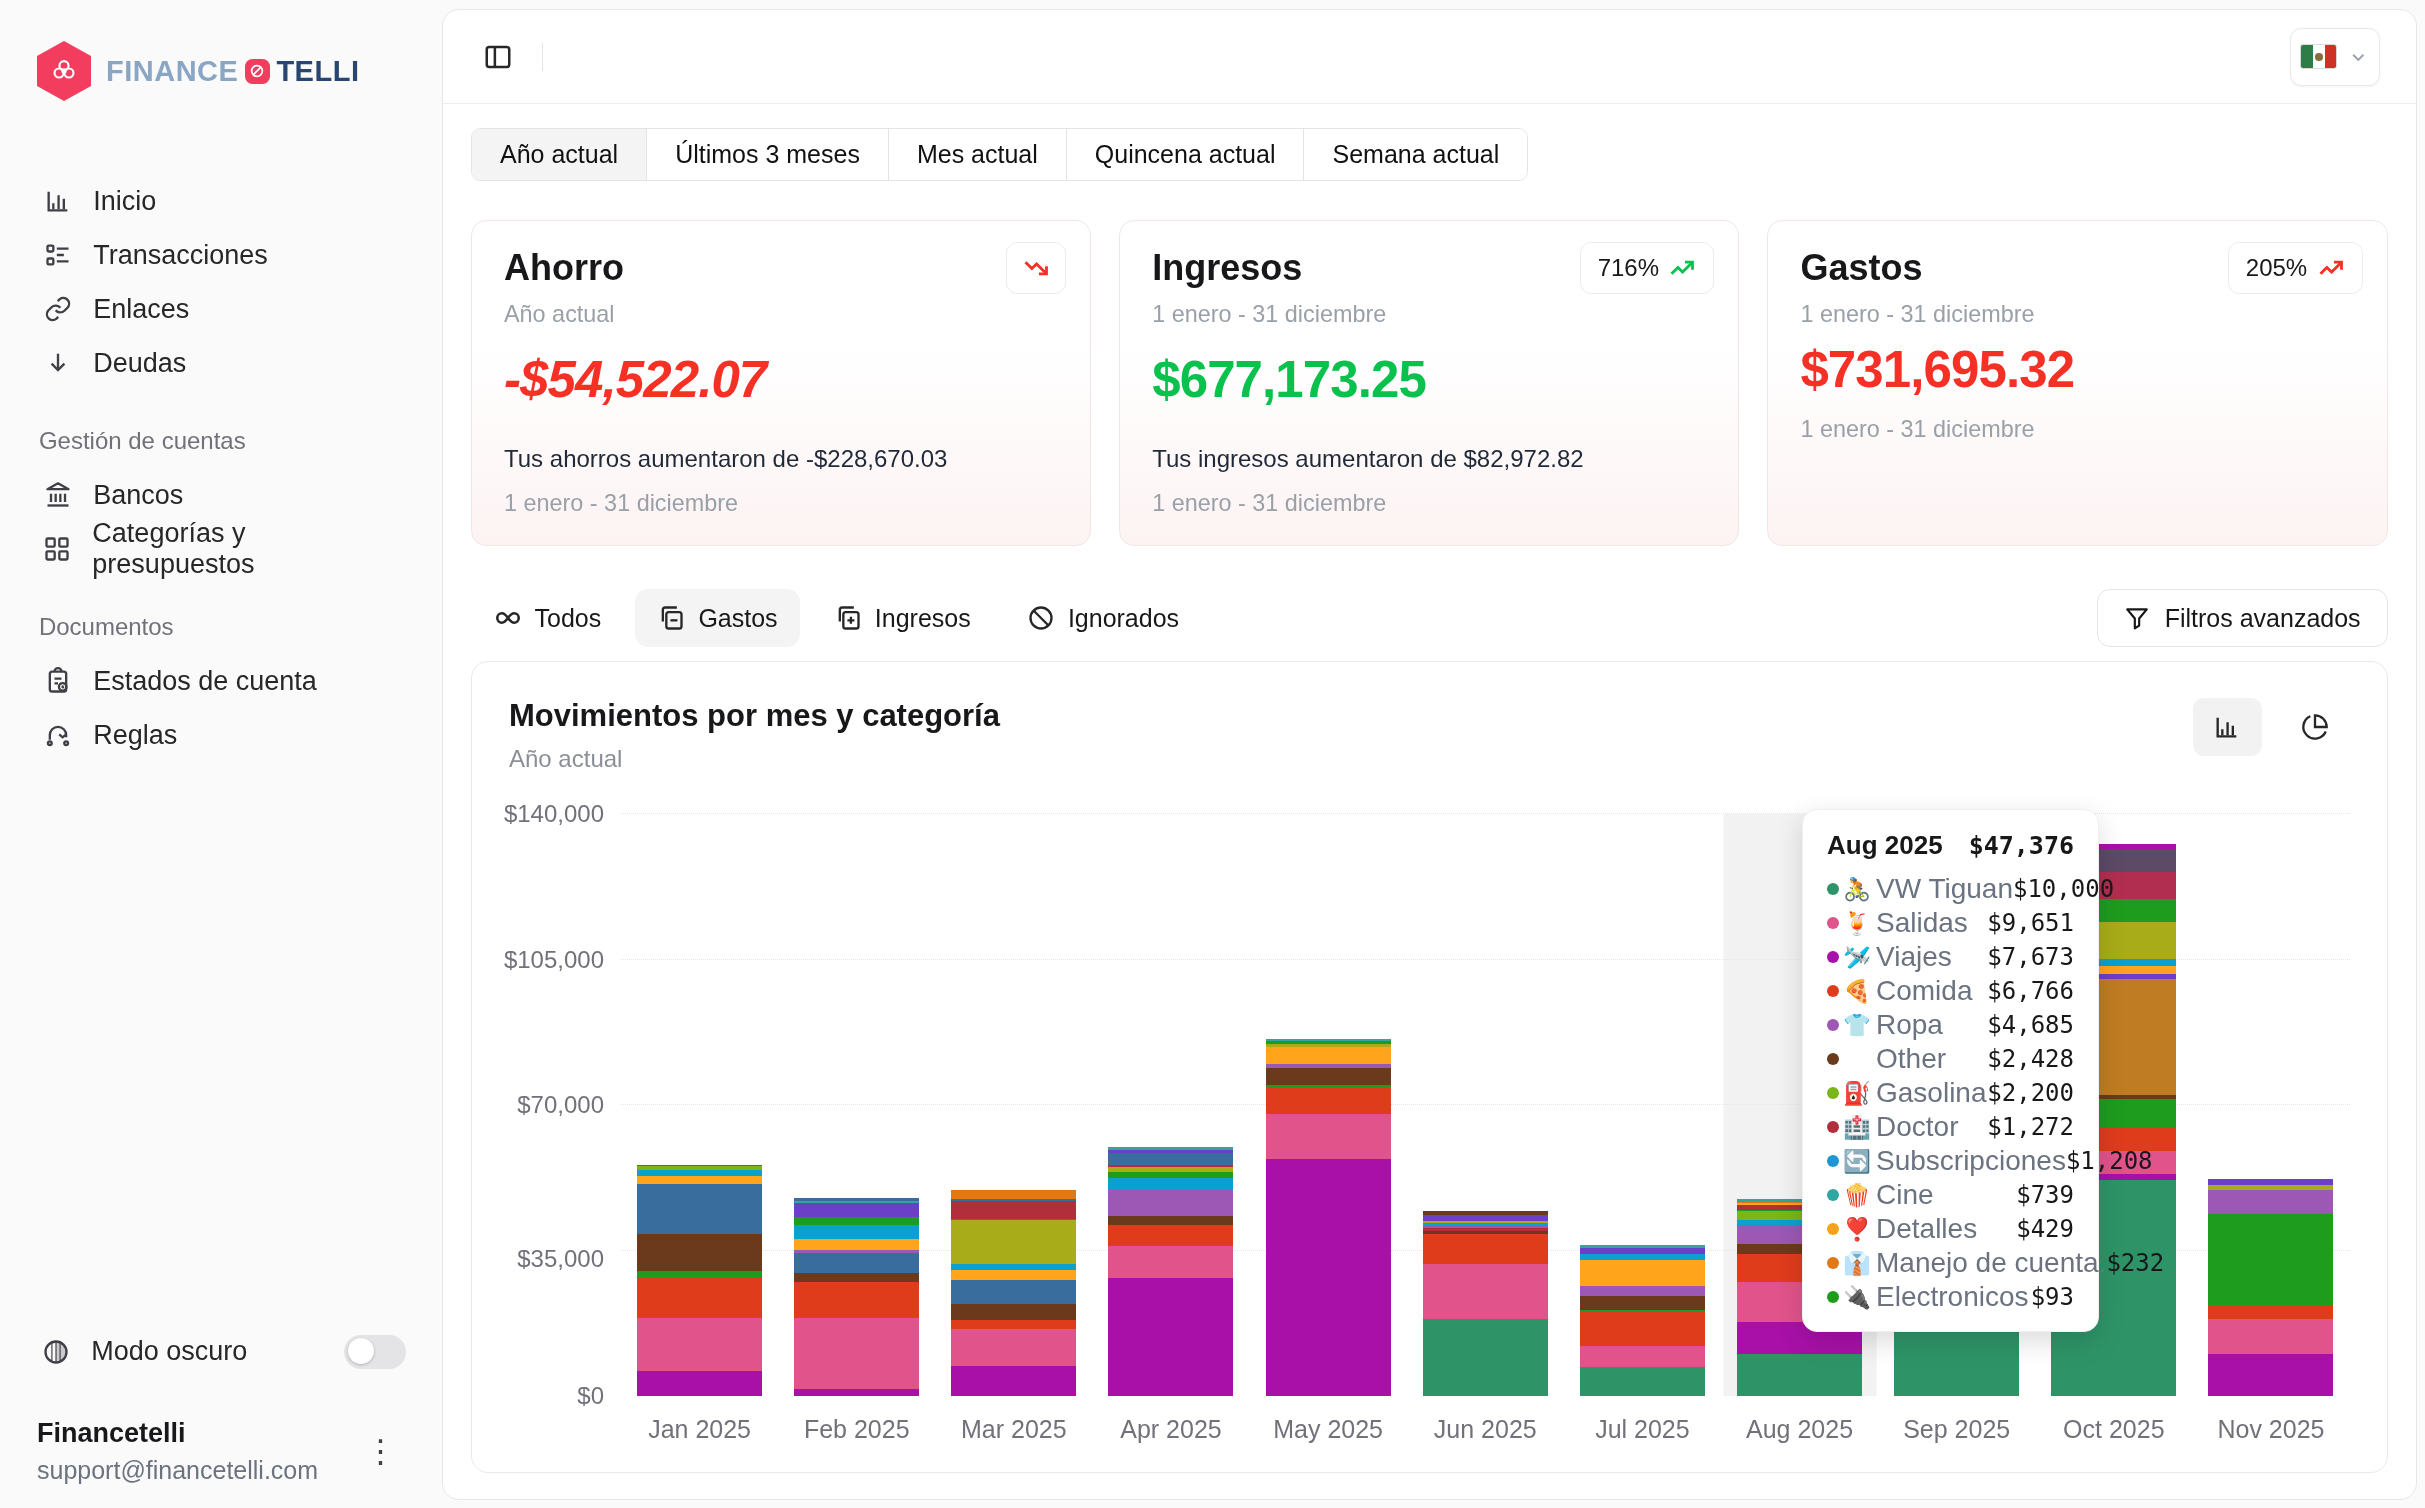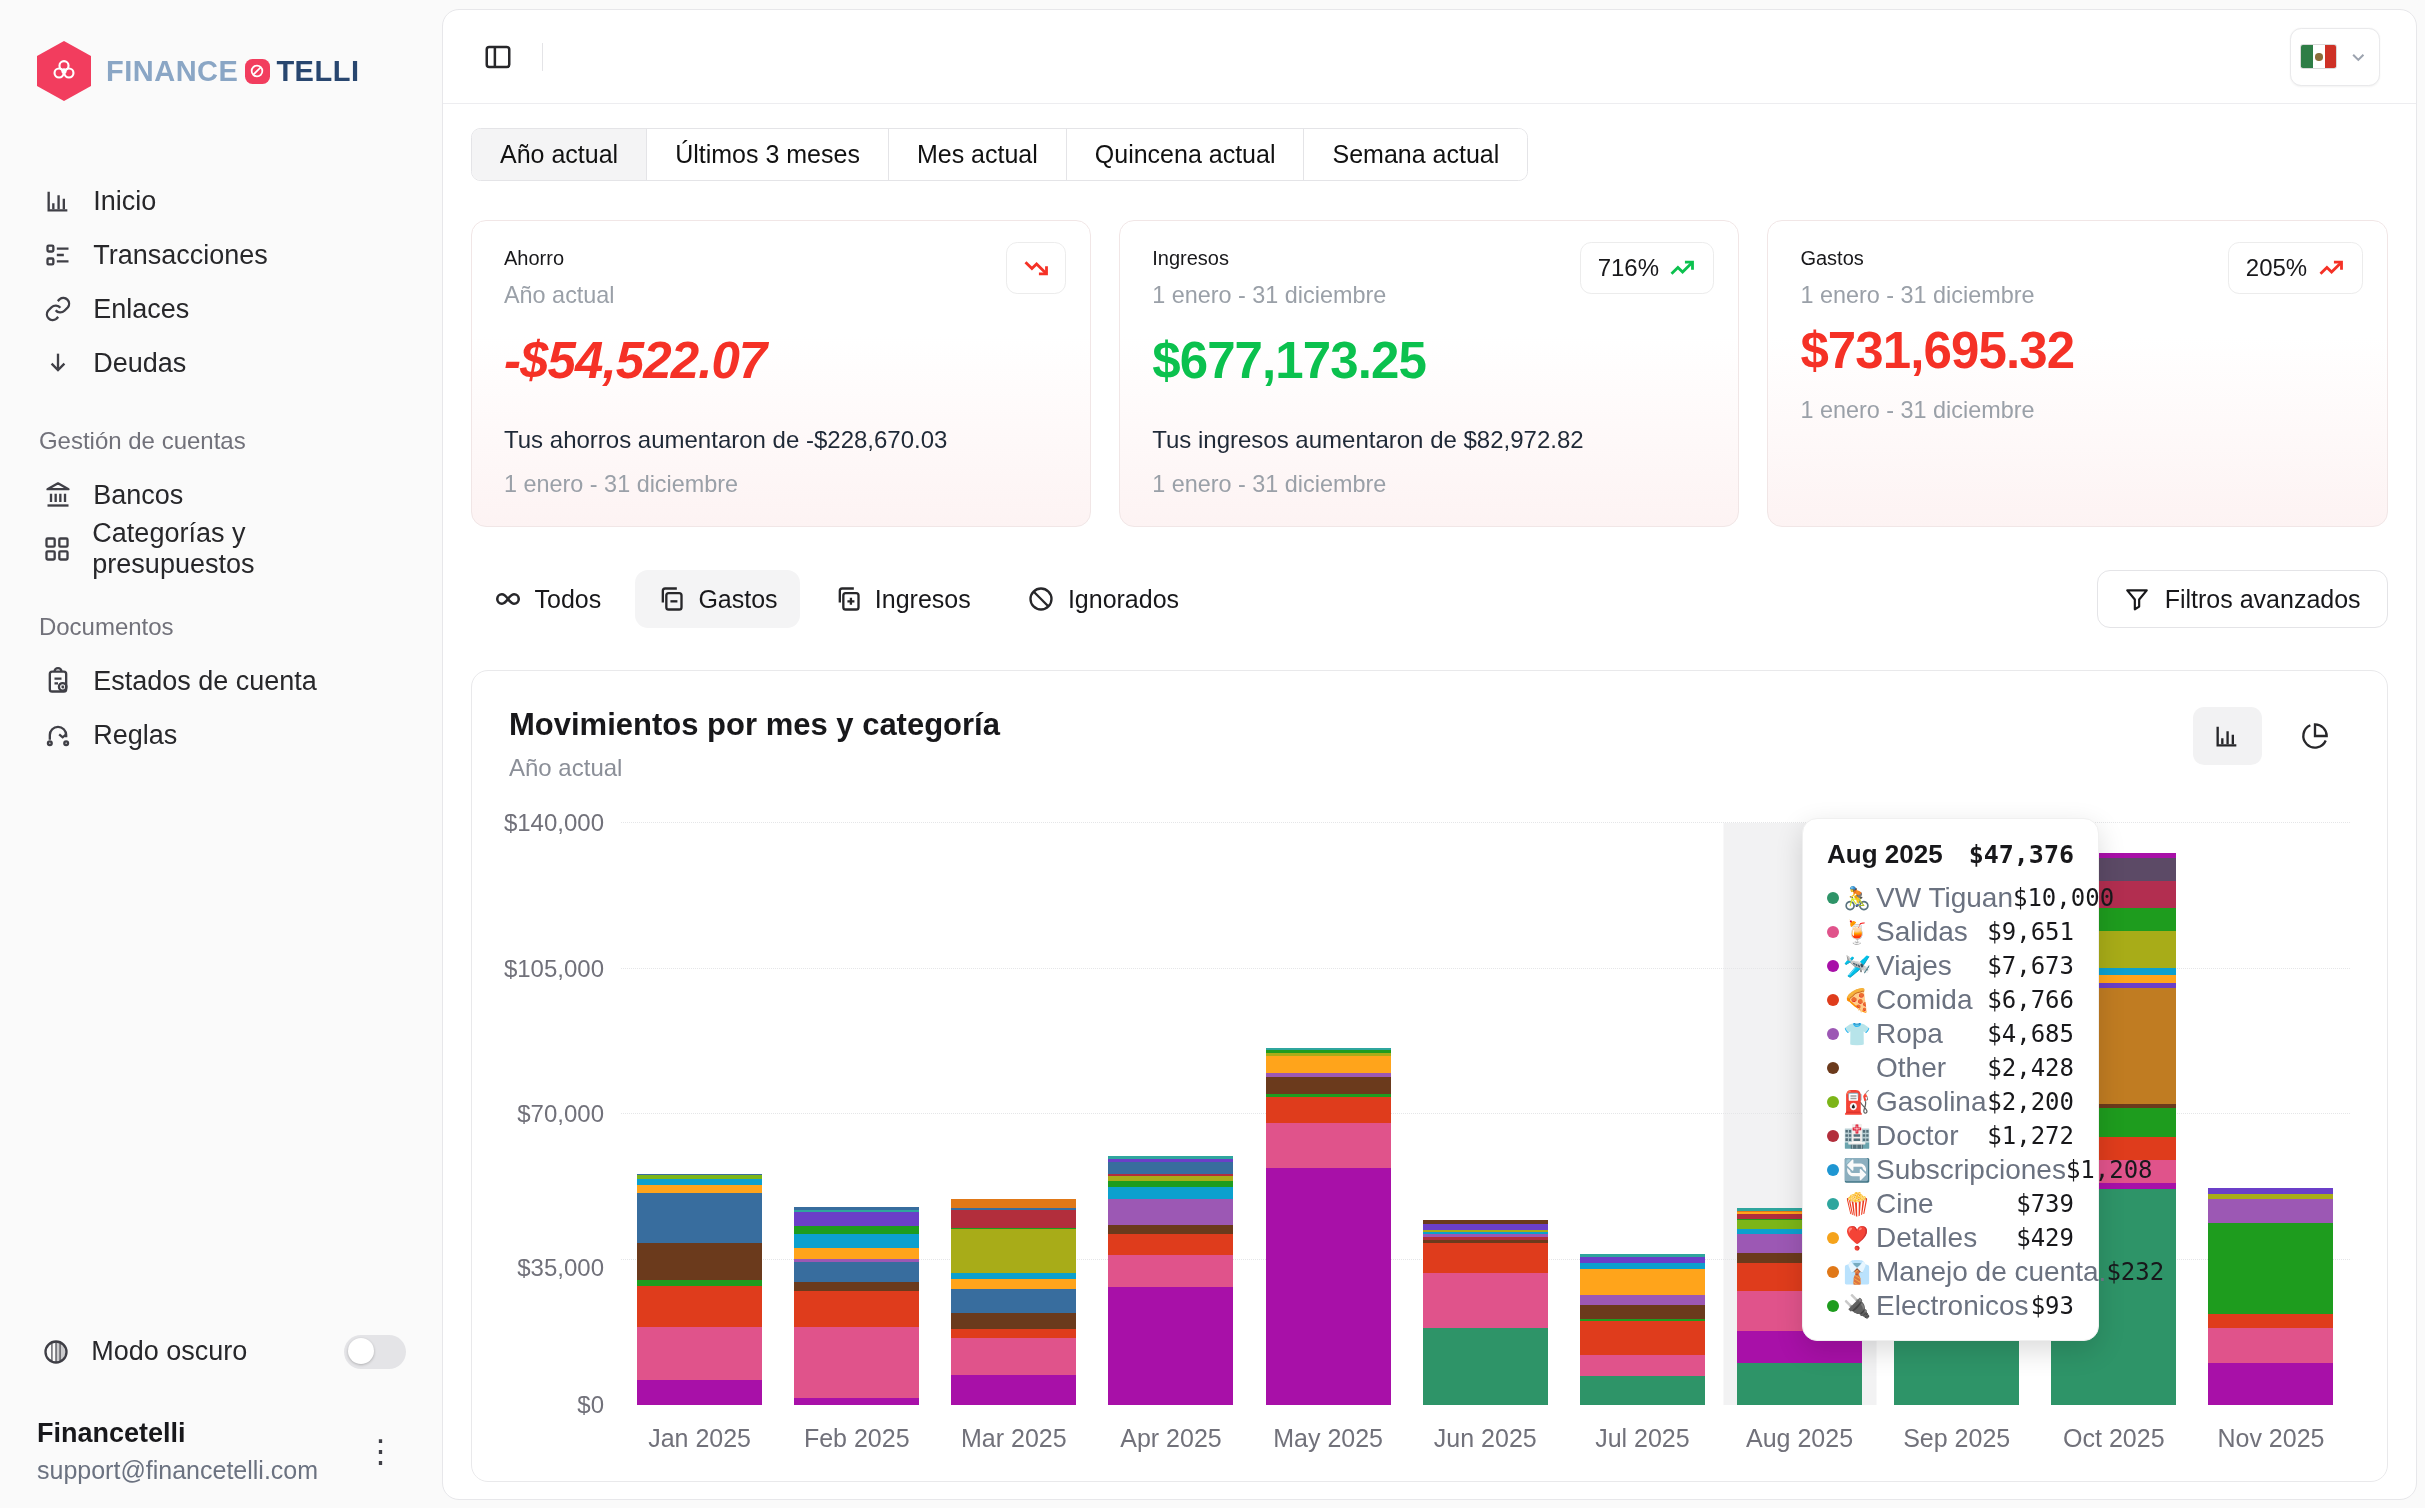--- a/index.html
+++ b/index.html
@@ -48,40 +48,40 @@
   
   .ptabs { display:inline-flex; border:0.9px solid #e4e4e7; border-radius:9.4px; overflow:hidden; background:#fff; }
   .ptab { height:51px; line-height:51px; padding:0 28px; font-size:25px; color:#111; border-right:0.9px solid #e4e4e7; cursor:pointer; background:#fff; white-space:nowrap; }
   .ptab:last-child { border-right:none; }
   .ptab.active { background:#f4f4f5; }
 
   
   .cards { display:flex; gap:28px; margin-top:39px; }
   .card { flex:1; border:0.9px solid #f1e6e6; border-radius:15px; padding:26px 32px 28px;
           background:linear-gradient(180deg,#ffffff 38%,#fdf3f3 100%); position:relative; }
-  .card-title { font-size:20px; font-weight:400; }
+  .card-title { font-size:36px; font-weight:700; }
   .card-sub { font-size:23.4px; color:#9aa0a8; margin-top:11.2px; }
   .card-value { font-size:51px; font-weight:700; letter-spacing:-0.9px; margin-top:22.5px; }
   .card-desc { font-size:24px; color:#1f2937; margin-top:36px; }
   .card-range { font-size:23.4px; color:#9aa0a8; margin-top:17px; }
   .badge { position:absolute; top:20.6px; right:24px; border:0.9px solid #ececec; border-radius:11.2px; background:#fff;
            height:52px; display:flex; align-items:center; gap:9.4px; padding:0 17px; font-size:24px; color:#18181b; cursor:pointer; }
   .badge.icon-only { width:60px; justify-content:center; padding:0; }
 
   
   .filter-row { display:flex; align-items:center; margin-top:43px; }
   .pills { display:flex; gap:11.2px; }
   .pill { display:flex; align-items:center; gap:13px; height:58px; padding:0 22.5px; border-radius:13px; font-size:25px; color:#18181b; cursor:pointer; }
   .pill.active { background:#f4f4f5; }
   .pill .ic { width:28px; height:28px; color:#27272a; display:flex; align-items:center; justify-content:center; font-weight:700; }
   .adv-btn { margin-left:auto; display:flex; align-items:center; gap:15px; height:58px; padding:0 26px; border:0.9px solid #e4e4e7;
              border-radius:13px; background:#fff; font-size:25px; color:#18181b; cursor:pointer; }
 
   
-  .chart-card { margin-top:42px; border:0.9px solid #e9e9eb; border-radius:17px; padding:36px 37px 28px; position:relative; background:#fff; }
+  .chart-card { margin-top:14px; border:0.9px solid #e9e9eb; border-radius:17px; padding:36px 37px 28px; position:relative; background:#fff; }
   .chart-head { display:flex; align-items:flex-start; }
   .chart-title { font-size:31px; font-weight:700; }
   .chart-sub { font-size:24px; color:#8b8f98; margin-top:11.2px; }
   .chart-toggles { margin-left:auto; display:flex; align-items:center; gap:18.7px; }
   .tgl { width:69px; height:58px; border-radius:11.2px; display:flex; align-items:center; justify-content:center; color:#27272a; cursor:pointer; }
   .tgl.active { background:#f2f2f3; }
 
   .plot-wrap { display:flex; margin-top:41px; position:relative; }
   .ylabels { width:112px; position:relative; height:582px; }
   .ylabel { position:absolute; right:17px; transform:translateY(-50%); font-size:24px; color:#71717a; white-space:nowrap; }

